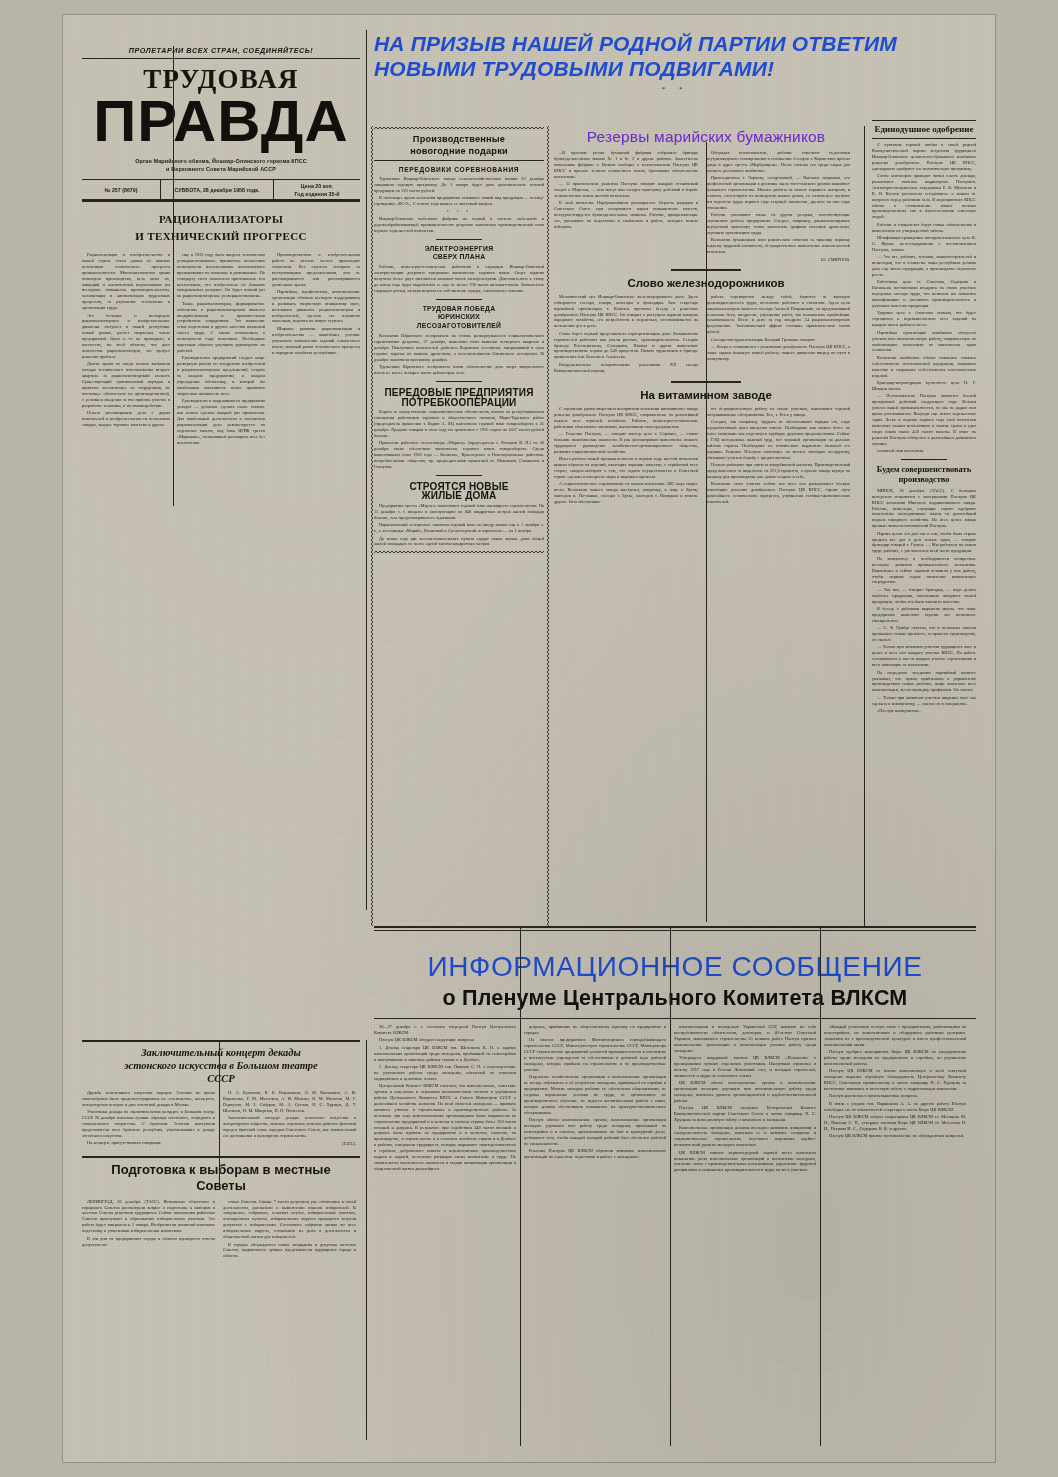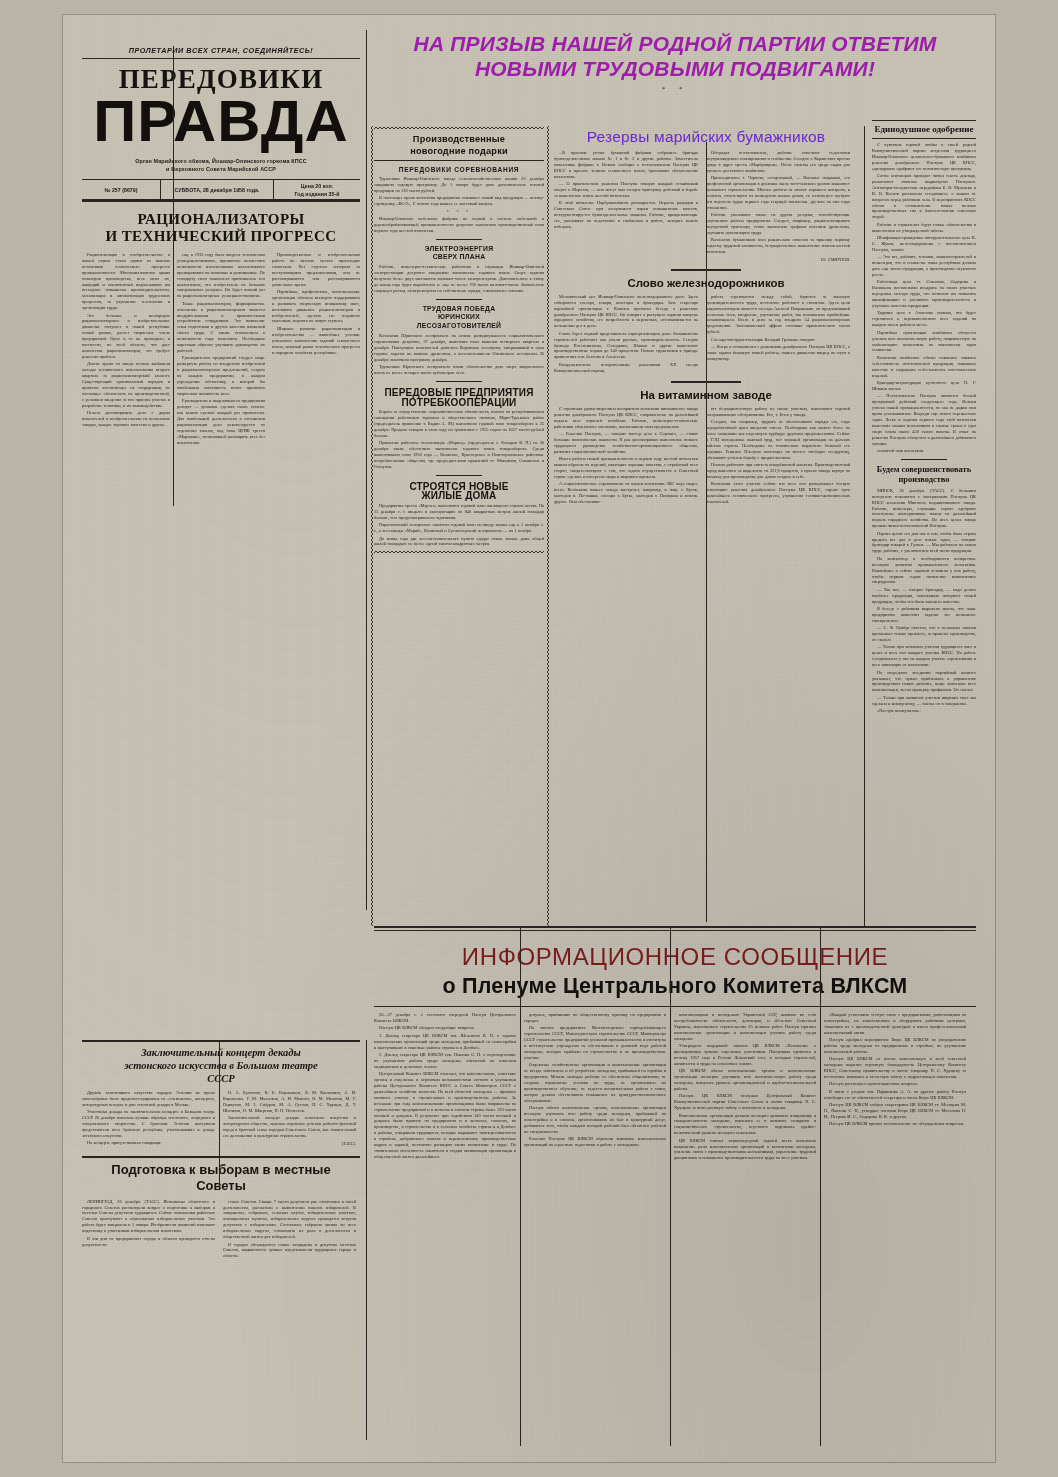--- a/index.html
+++ b/index.html
@@ -99,34 +99,34 @@
   }
   .mast-meta > div{display:flex;flex-direction:column;justify-content:center;align-items:center;padding:0 3px;}
   .mm-1{width:72px;border-right:1px solid #2a2521;}
   .mm-2{flex:1;border-right:1px solid #2a2521;}
   .mm-3{width:80px;line-height:8px;}
 
   .edit-title{
     text-align:center;
     font-family:"Liberation Serif",serif;
     font-weight:700;
-    font-size:15px;
+    font-size:11px;
     line-height:17px;
     letter-spacing:.4px;
     color:#17130f;
     margin:9px 0 7px;
   }
 
   
   #banner{position:absolute;left:292px;top:2px;width:602px;}
   .banner-h{
     font-family:"Liberation Sans",sans-serif;
     font-weight:700;font-style:italic;
     font-size:21px;line-height:24.5px;
-    text-align:center;color:#a21caf;
+    text-align:left;color:#1d4ed8;
     letter-spacing:.2px;
   }
   .stars{text-align:center;font-size:7px;letter-spacing:6px;color:#2a2521;margin-top:4px;}
 
   
   .col{position:absolute;}
   .vline{position:absolute;width:1px;background:#2a2521;}
   .wavy{
     height:4px;width:100%;
     background-image:radial-gradient(circle at 2px 4px, transparent 2px, #2a2521 2px, #2a2521 2.6px, transparent 2.7px);
@@ -187,41 +187,41 @@
   .sans-head-lg{
     font-family:"Liberation Sans",sans-serif;
     font-weight:700;font-size:13px;line-height:16px;
     text-align:center;color:#17130f;margin:4px 0 5px;
   }
 
   
   #vlksm{position:absolute;left:292px;top:896px;width:602px;}
   .vlksm-h1{
     font-family:"Liberation Sans",sans-serif;
-    font-weight:400;font-size:24px;letter-spacing:.6px;
-    text-align:center;color:#7f1d1d;margin-top:12px;
+    font-weight:400;font-size:28px;letter-spacing:.6px;
+    text-align:center;color:#1d4ed8;margin-top:20px;
   }
   .vlksm-h2{
     font-family:"Liberation Sans",sans-serif;
     font-weight:700;font-size:21.5px;letter-spacing:.2px;
     text-align:center;color:#141110;margin-top:3px;
   }
   #leftbottom{position:absolute;left:0;top:1010px;width:278px;}
   .dbl-rule{border-top:2px solid #2a2521;border-bottom:1px solid #2a2521;height:2px;}
 </style>
 </head>
 <body>
 
 <div id="paper">
   <div class="inner">
 
     <div id="masthead">
       <div class="pro-slogan">ПРОЛЕТАРИИ ВСЕХ СТРАН, СОЕДИНЯЙТЕСЬ!</div>
       <div class="rule"></div>
-      <div class="mast-title">ПЕРЕДОВИКИ</div>
+      <div class="mast-title">ТРУДОВАЯ</div>
       <div class="mast-title2">ПРАВДА</div>
       <div class="mast-sub">Орган Марийского обкома, Йошкар-Олинского горкома КПСС</div>
       <div class="mast-sub" style="margin-top:0">и Верховного Совета Марийской АССР</div>
       <div class="mast-meta">
         <div class="mm-1">№ 257 (8679)</div>
         <div class="mm-2">СУББОТА, 28 декабря 1958 года.</div>
         <div class="mm-3">
           <span>Цена 20 коп.</span>
           <span>Год издания 35-й</span>
         </div>

